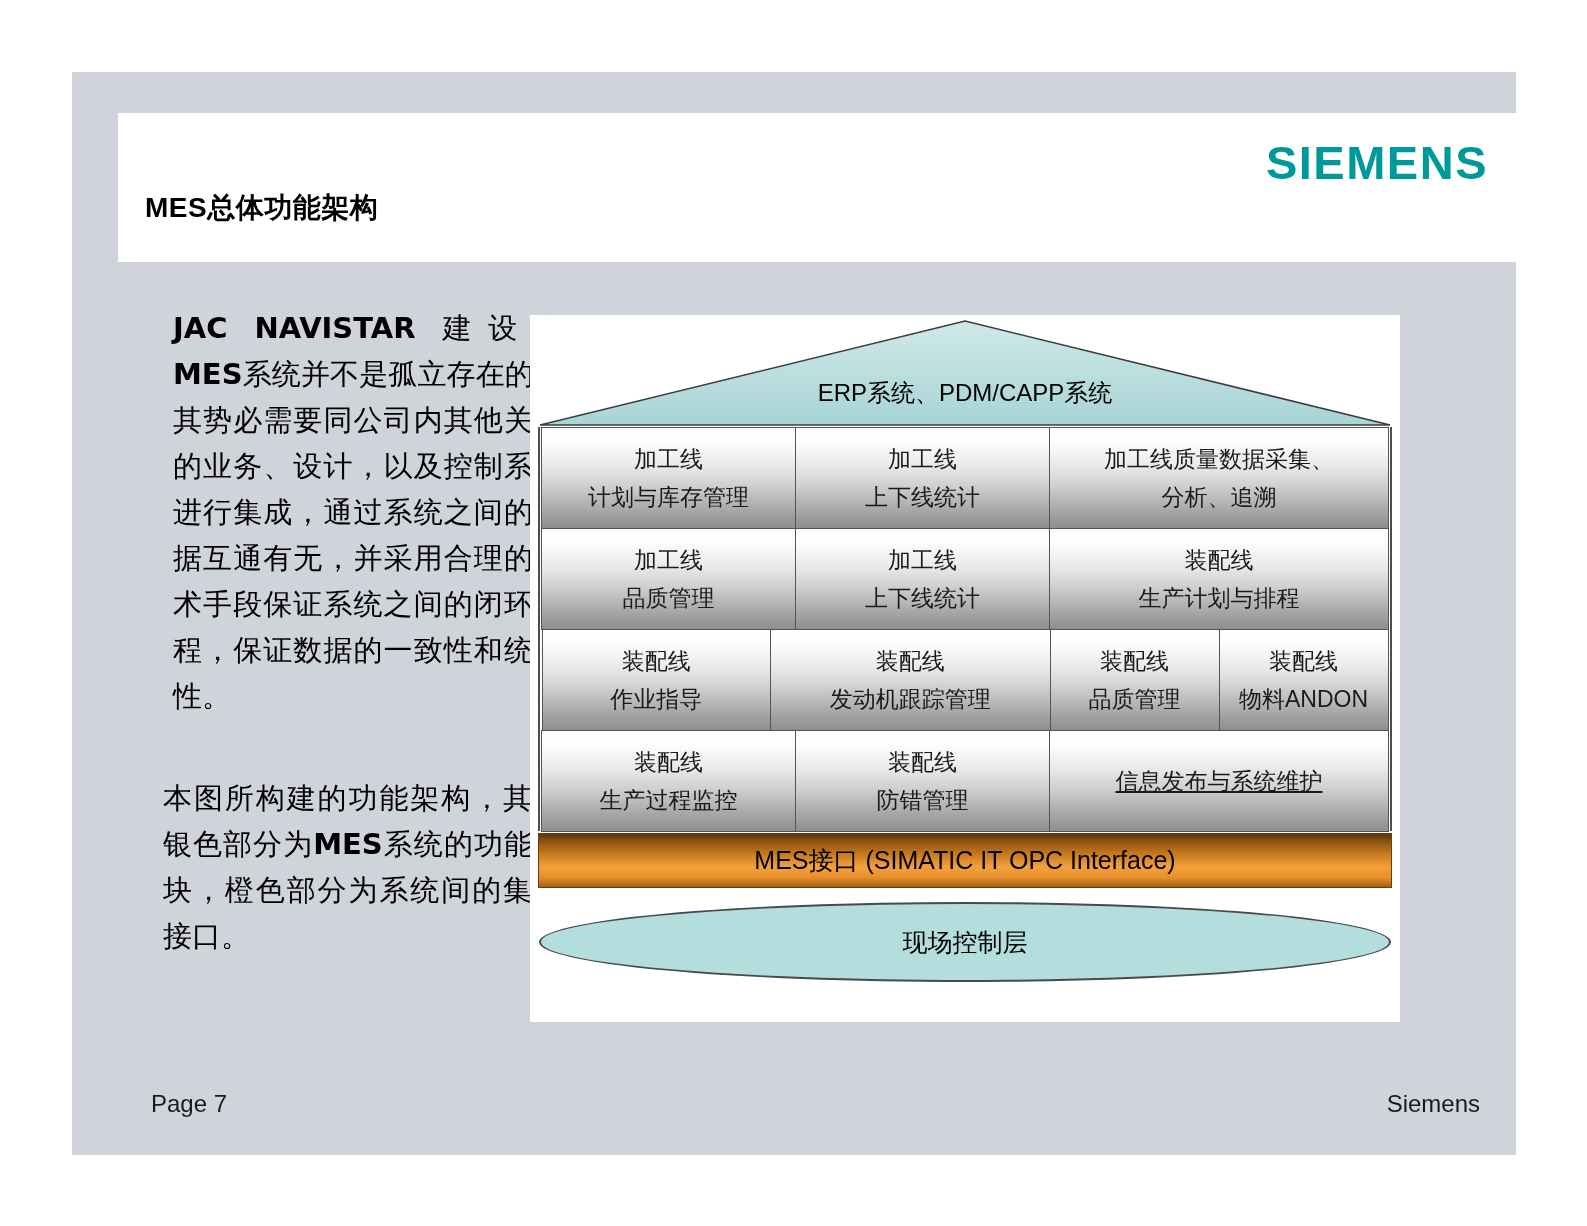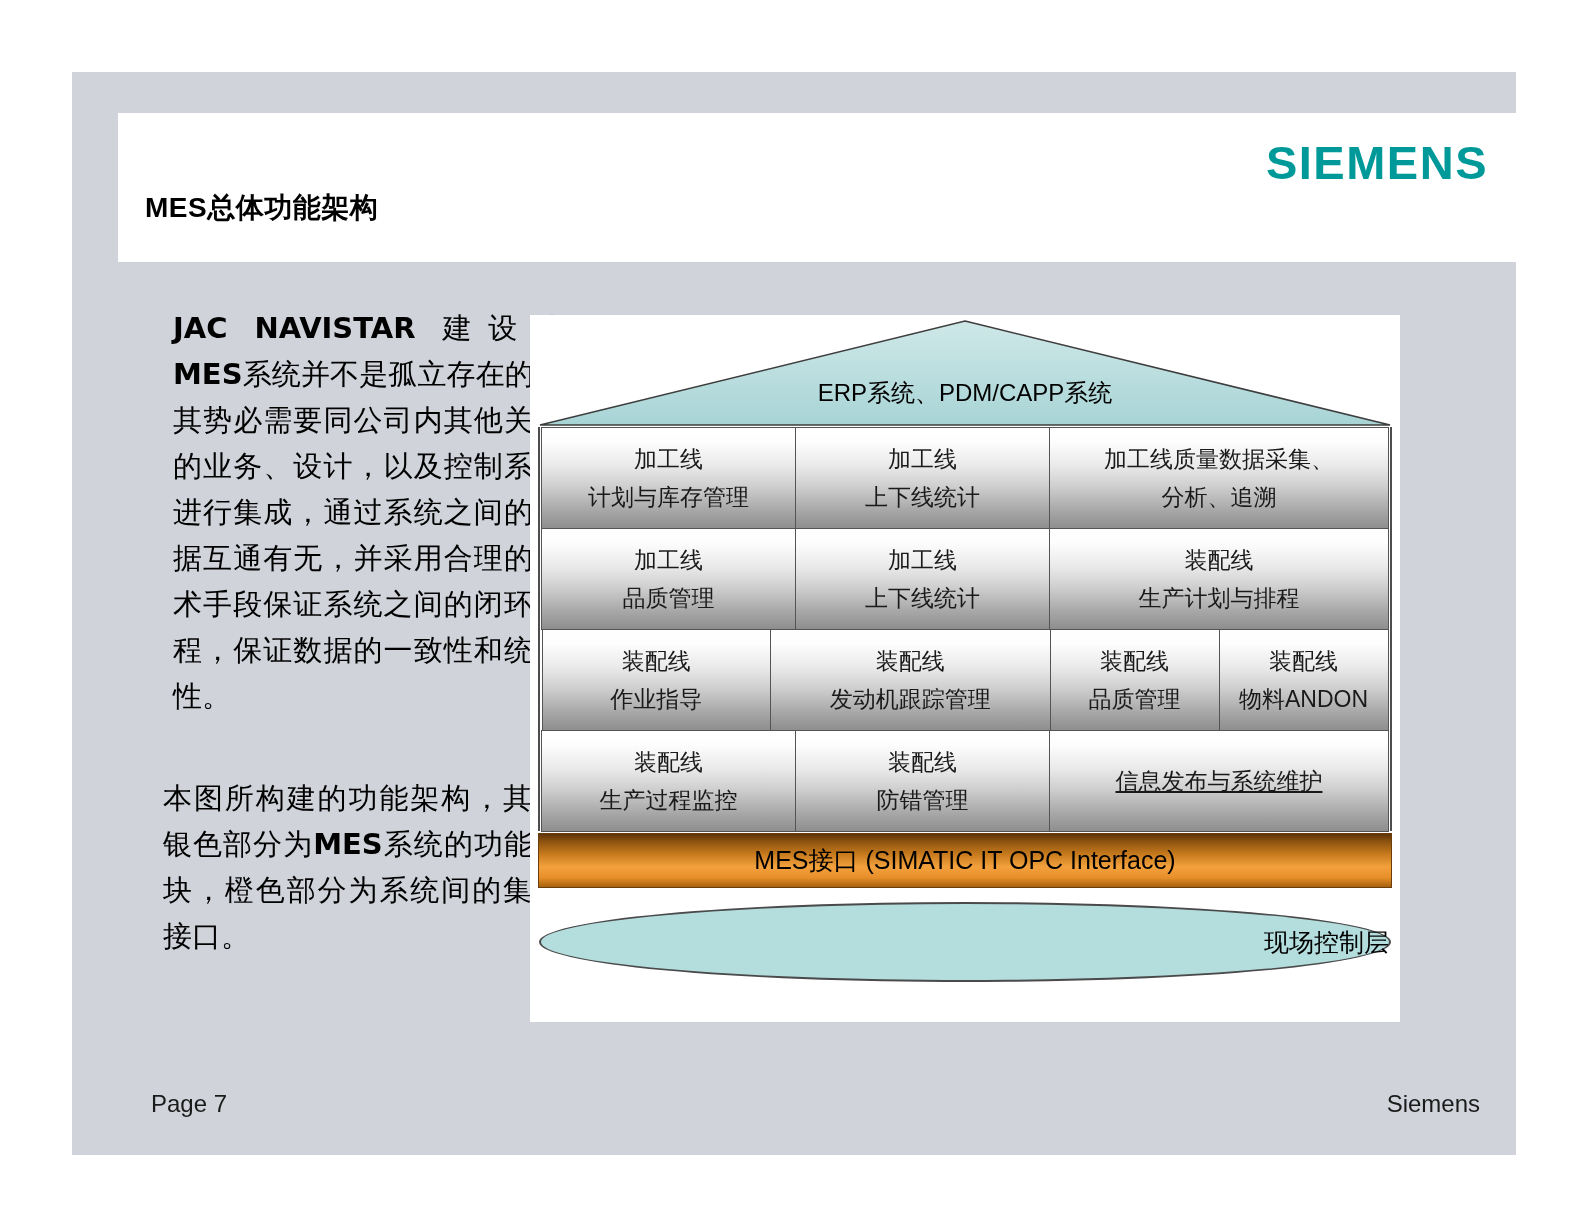--- a/index.html
+++ b/index.html
@@ -172,21 +172,21 @@
     left: 1px;
     right: 1px;
     top: 4px;
     height: 80px;
     border-radius: 50%;
     background: #b4ddde;
     border: 2px solid #4a4a4a;
     box-sizing: border-box;
     display: flex;
     align-items: center;
-    justify-content: flex-end;
+    justify-content: center;
   }
   .ellipse span {
     font-size: 25px;
     color: #000;
     white-space: nowrap;
   }
 
   
   .footer-page {
     position: absolute;

